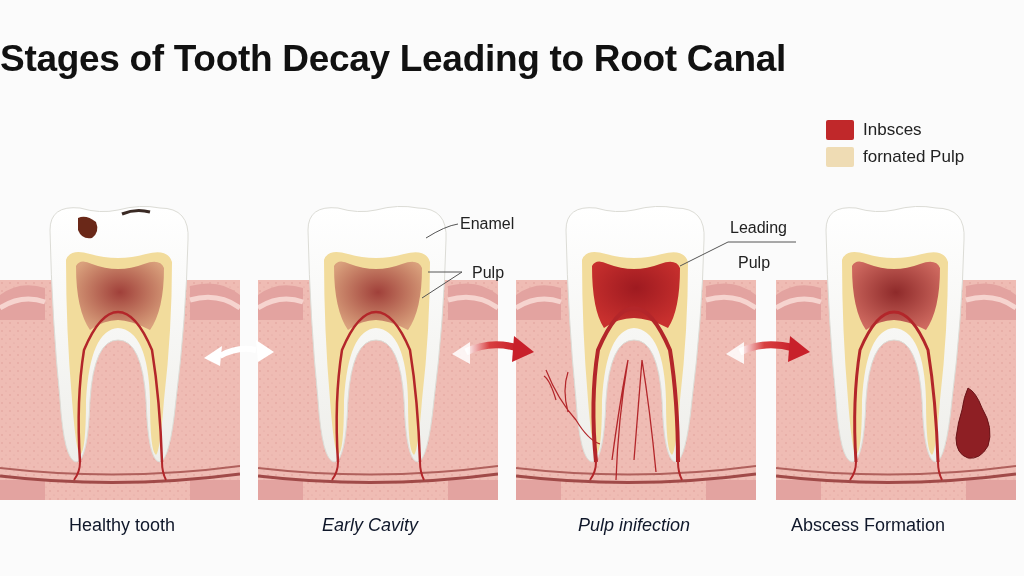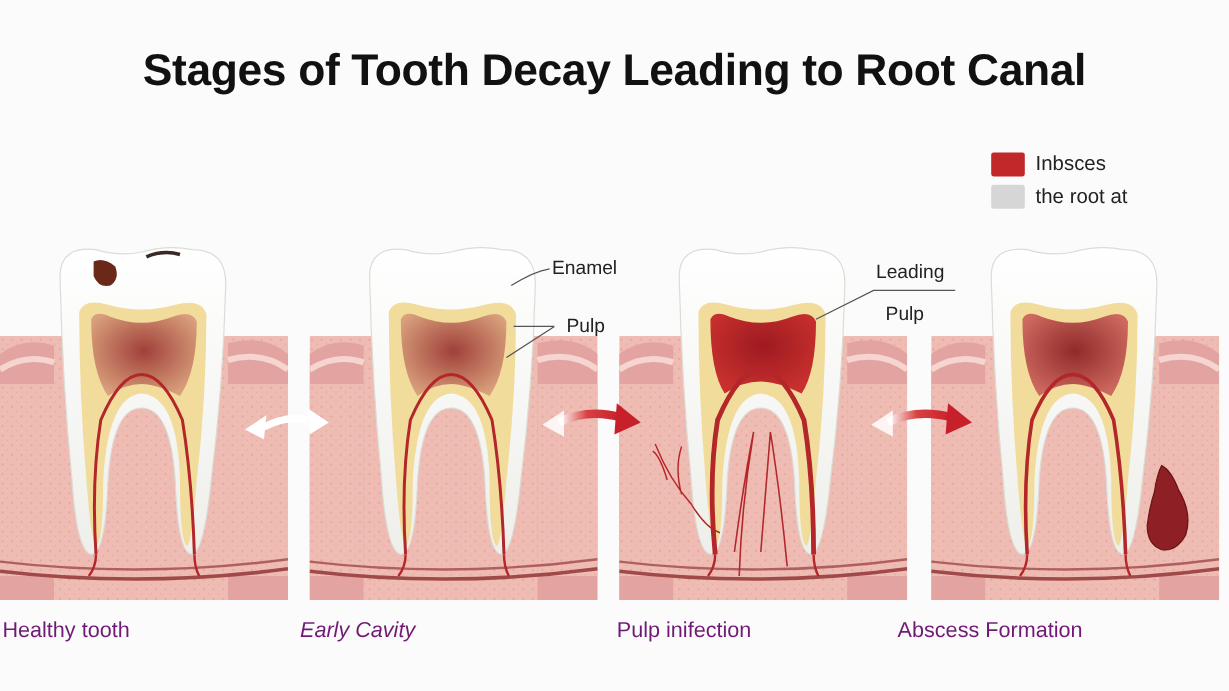--- a/index.html
+++ b/index.html
@@ -4,50 +4,50 @@
 <style>
   html, body { margin: 0; padding: 0; }
   body {
     width: 1024px; height: 576px; overflow: hidden;
     background: #fbfbfb;
     font-family: "Liberation Sans", sans-serif;
     position: relative;
   }
   .title {
     position: absolute; left: 0; top: 38px; width: 1024px;
-    text-align: center; font-size: 37px; font-weight: bold; color: #111;
+    font-size: 37px; font-weight: bold; color: #111;
     letter-spacing: -0.3px;
   }
   .legend { position: absolute; left: 826px; top: 120px; }
-  .legend-item { display: flex; align-items: flex-end; height: 27px; }
+  .legend-item { display: flex; align-items: flex-start; height: 27px; }
   .swatch { width: 28px; height: 20px; margin-right: 9px; border-radius: 2px; }
   .legend-label { font-size: 17px; color: #222; }
   .panel { position: absolute; top: 200px; width: 240px; height: 300px; }
   .panel svg { position: absolute; left: 0; top: 0; }
   .caption {
-    position: absolute; top: 515px; font-size: 18px; color: #701a75;
-    width: 240px;
+    position: absolute; top: 515px; font-size: 18px; color: #0f172a;
+    text-align: center; width: 240px;
   }
   .annot { position: absolute; font-size: 16px; color: #222; text-align: center; }
   .arrows { position: absolute; left: 0; top: 0; width: 1024px; height: 576px; pointer-events: none; }
   .lines { position: absolute; left: 0; top: 0; width: 1024px; height: 576px; pointer-events: none; }
 </style>
 </head>
 <body>
 
 <div class="title">Stages of Tooth Decay Leading to Root Canal</div>
 
 <div class="legend">
   <div class="legend-item">
     <div class="swatch" style="background:#c0282a"></div>
     <span class="legend-label">Inbsces</span>
   </div>
   <div class="legend-item">
-    <div class="swatch" style="background:#d6d6d6"></div>
-    <span class="legend-label">the root at</span>
+    <div class="swatch" style="background:#efdcb4"></div>
+    <span class="legend-label">fornated Pulp</span>
   </div>
 </div>
 
 <svg width="0" height="0" style="position:absolute">
   <defs>
     <pattern id="dots" width="8" height="8" patternUnits="userSpaceOnUse">
       <circle cx="2" cy="3" r="0.8" fill="#c9807c" opacity="0.5"></circle>
       <circle cx="6" cy="7" r="0.6" fill="#c9807c" opacity="0.4"></circle>
     </pattern>
     <linearGradient id="enamelGrad" x1="0" y1="0" x2="0" y2="1">
@@ -169,14 +169,14 @@
   </g>
   <g>
     <path d="M740 352 Q764 340 794 348" stroke="url(#arrowGrad)" stroke-width="7" fill="none"></path>
     <polygon points="726,354 744,342 744,364" fill="#ffffff" opacity="0.85"></polygon>
     <polygon points="810,352 790,336 788,362" fill="#c8202a"></polygon>
   </g>
 </svg>
 
 <div class="caption" style="left:2px;">Healthy tooth</div>
 <div class="caption" style="left:250px;font-style:italic;">Early Cavity</div>
-<div class="caption" style="left:514px;">Pulp inifection</div>
+<div class="caption" style="left:514px;font-style:italic;">Pulp inifection</div>
 <div class="caption" style="left:748px;">Abscess Formation</div>
 
 </body></html>

